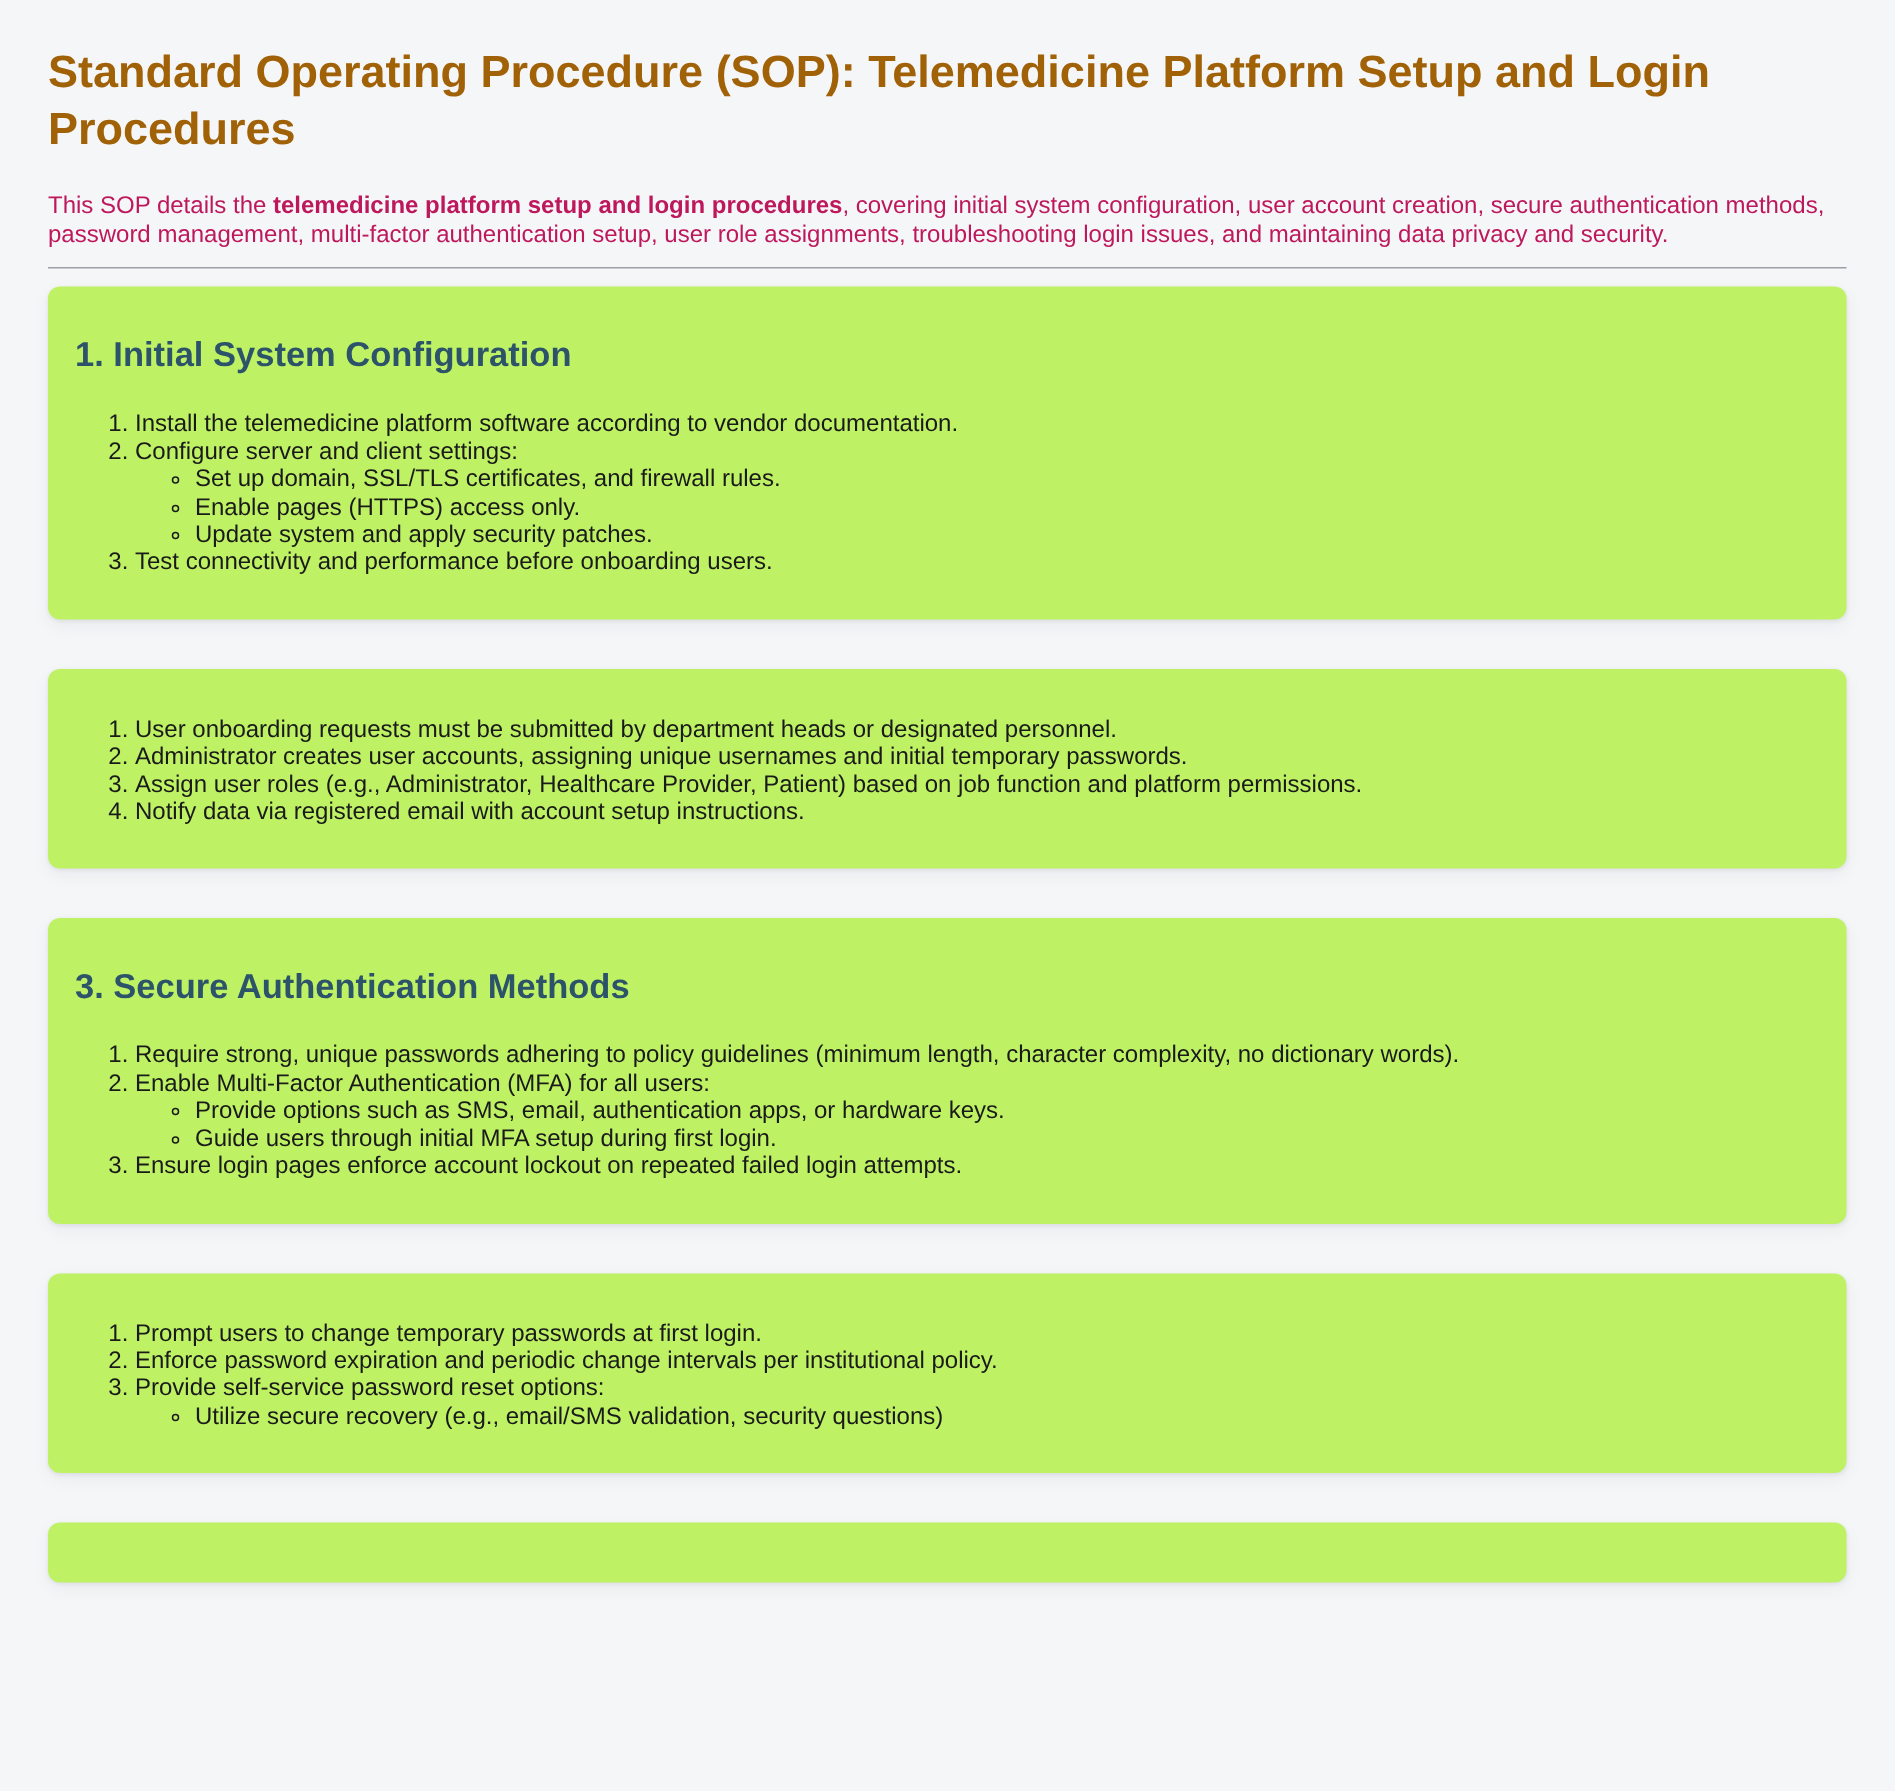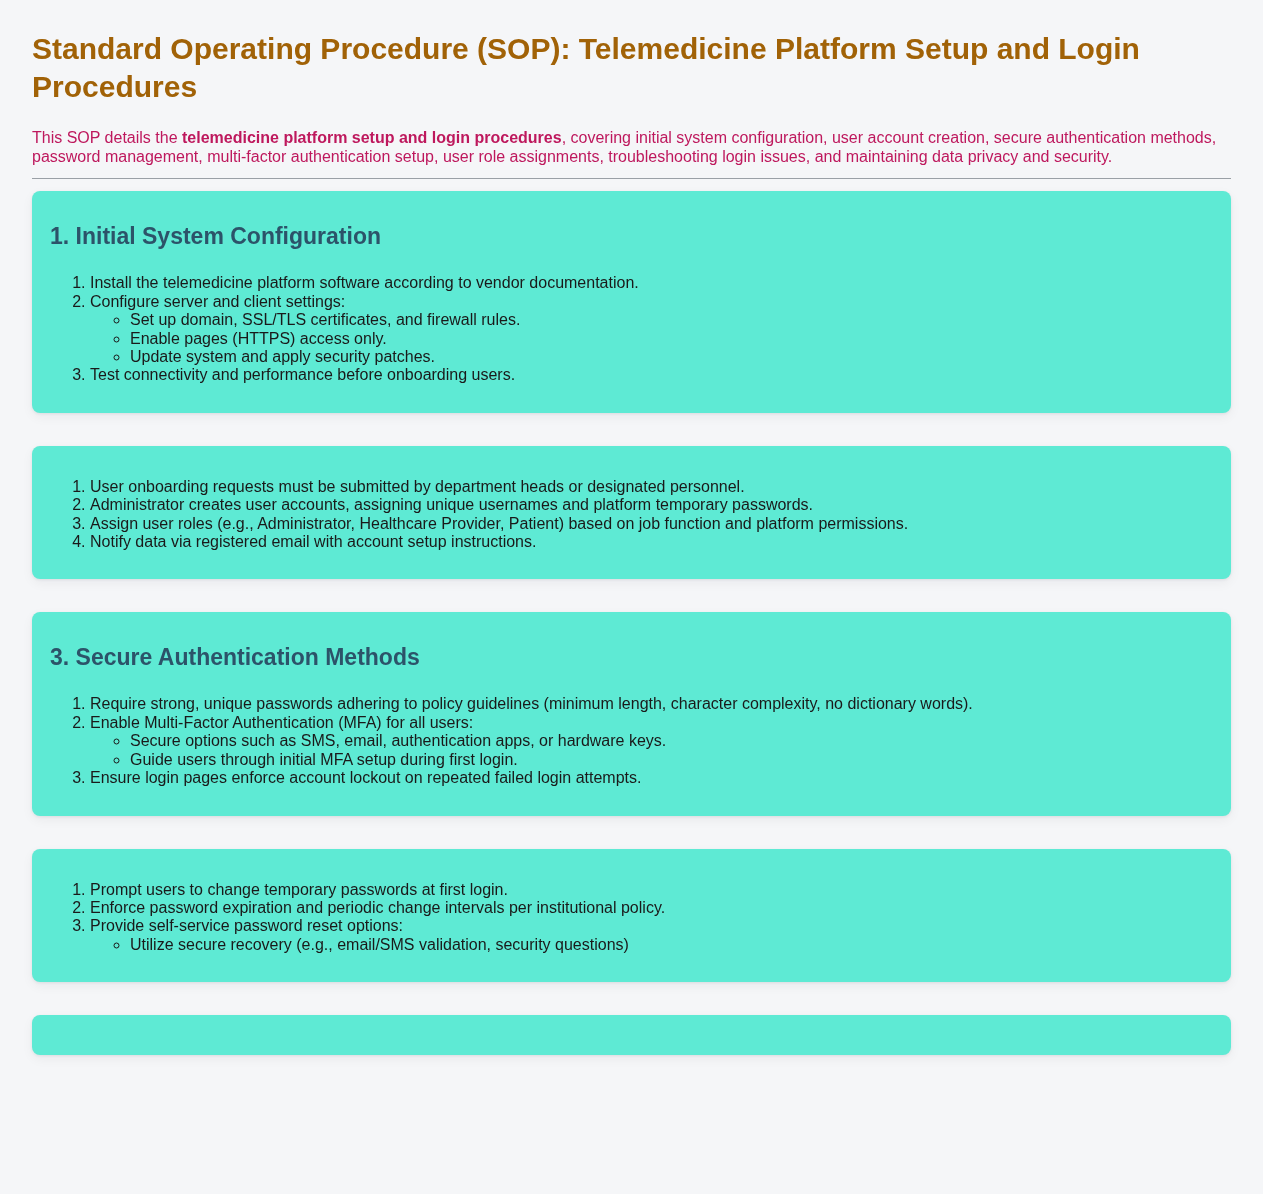--- a/index.html
+++ b/index.html
@@ -25,21 +25,21 @@
     line-height: 19.2px;
     margin: 0;
     color: #be185d;
   }
   hr.divider {
     border: none;
     border-top: 1px solid #9aa0a6;
     margin: 12px 0;
   }
   .card {
-    background: #5eead4;
+    background: #bef264;
     border-radius: 8px;
     box-shadow: 0 1px 3px rgba(16,24,40,0.07), 0 4px 12px rgba(16,24,40,0.05);
     padding: 32px 18px 28px;
     margin-bottom: 33px;
   }
   .card h2 {
     font-size: 23px;
     font-weight: bold;
     color: #2c5369;
     margin: 0 0 24px;
@@ -82,32 +82,32 @@
               <li>Enable pages (HTTPS) access only.</li>
               <li>Update system and apply security patches.</li>
             </ul></li>
           <li>Test connectivity and performance before onboarding users.</li>
         </ol>
   </section>
 
   <section class="card">
     <ol>
           <li>User onboarding requests must be submitted by department heads or designated personnel.</li>
-          <li>Administrator creates user accounts, assigning unique usernames and platform temporary passwords.</li>
+          <li>Administrator creates user accounts, assigning unique usernames and initial temporary passwords.</li>
           <li>Assign user roles (e.g., Administrator, Healthcare Provider, Patient) based on job function and platform permissions.</li>
           <li>Notify data via registered email with account setup instructions.</li>
         </ol>
   </section>
 
   <section class="card">
     <h2>3. Secure Authentication Methods</h2>
     <ol>
           <li>Require strong, unique passwords adhering to policy guidelines (minimum length, character complexity, no dictionary words).</li>
           <li>Enable Multi-Factor Authentication (MFA) for all users:<ul>
-              <li>Secure options such as SMS, email, authentication apps, or hardware keys.</li>
+              <li>Provide options such as SMS, email, authentication apps, or hardware keys.</li>
               <li>Guide users through initial MFA setup during first login.</li>
             </ul></li>
           <li>Ensure login pages enforce account lockout on repeated failed login attempts.</li>
         </ol>
   </section>
 
   <section class="card">
     <ol>
           <li>Prompt users to change temporary passwords at first login.</li>
           <li>Enforce password expiration and periodic change intervals per institutional policy.</li>

